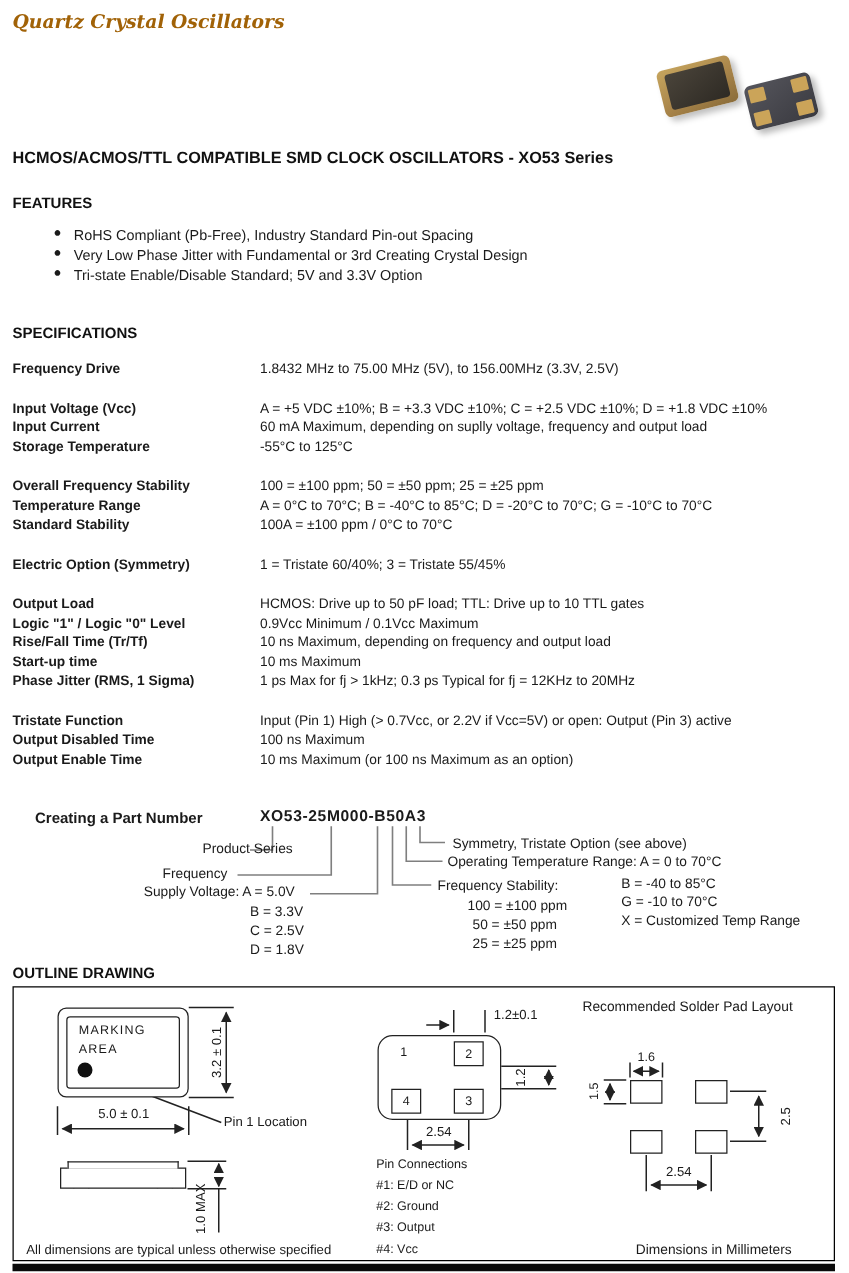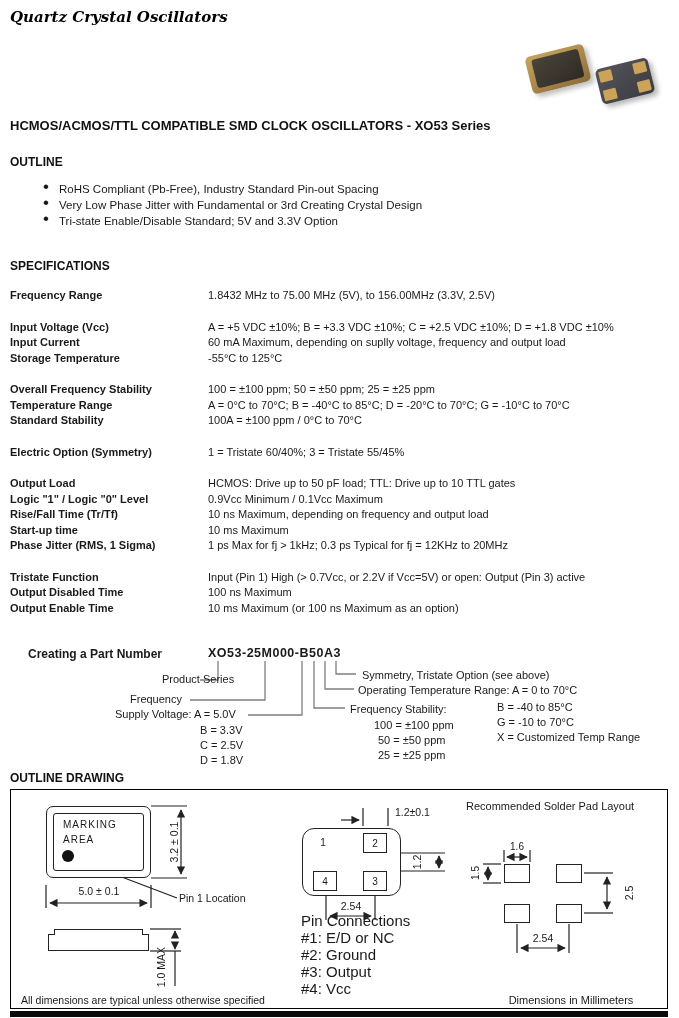--- a/index.html
+++ b/index.html
@@ -4,21 +4,21 @@
 <style>
   * { margin:0; padding:0; box-sizing:border-box; }
   html,body { background:#fff; }
   .page {
     position:relative; width:679px; height:1018px; background:#ffffff;
     font-family:"Liberation Sans", sans-serif; color:#1a1a1a; overflow:hidden;
   }
   .doc-title {
     position:absolute; left:10px; top:8px;
     font-family:"DejaVu Serif", serif; font-style:italic; font-weight:bold;
-    font-size:15px; color:#000000;
+    font-size:15px; color:#a16207;
   }
   
   .chip1 {
     position:absolute; left:528px; top:50px; width:60px; height:38px;
     transform:rotate(-14deg); border-radius:5px;
     background:linear-gradient(160deg,#c6a55e 0%, #a9854a 55%, #8a6c3a 100%);
     box-shadow:3px 4px 5px rgba(0,0,0,0.25);
   }
   .chip1-plate { position:absolute; left:6px; top:4px; right:6px; bottom:5px;
     background:linear-gradient(150deg,#4a443a,#2e2a24); border-radius:3px; }
@@ -53,21 +53,21 @@
 
   .outline-box { position:absolute; left:10px; top:789px; width:658px; height:220px; border:1.5px solid #000; }
   .bottom-bar { position:absolute; left:10px; top:1011px; width:658px; height:6px; background:#0a0a0a; }
   .dim-text { position:absolute; font-size:10.5px; white-space:nowrap; color:#1a1a1a; }
   .rot { transform:rotate(-90deg); transform-origin:center; text-align:center; }
   .draw-rect { position:absolute; border:1.5px solid #222; background:#fff; }
   .thin { border-width:1.2px; }
   .pad-num { position:absolute; font-size:10px; display:flex; align-items:center; justify-content:center; }
   .marking { position:absolute; left:52px; top:27px; font-size:10px; letter-spacing:1px; line-height:15px; }
   .pin1-dot { position:absolute; left:51px; top:60px; width:12px; height:12px; background:#111; border-radius:50%; }
-  .pinconn { position:absolute; left:290px; top:122px; font-size:15px; line-height:17px; }
+  .pinconn { position:absolute; left:290px; top:133px; font-size:10px; line-height:17px; }
   .footer-l { position:absolute; left:10px; top:204px; font-size:10.5px; }
   .footer-r { position:absolute; left:470px; top:204px; width:180px; font-size:11px; text-align:center; }
   .box-svg { position:absolute; left:0; top:0; }
 </style>
 </head>
 <body>
 
 <div class="page">
 
   <div class="doc-title">Quartz Crystal Oscillators</div>
@@ -77,32 +77,32 @@
   </div>
   <div class="chip2">
     <div class="pad tl"></div>
     <div class="pad tr"></div>
     <div class="pad bl"></div>
     <div class="pad br"></div>
   </div>
 
   <div class="main-heading">HCMOS/ACMOS/TTL COMPATIBLE SMD CLOCK OSCILLATORS - XO53 Series</div>
 
-  <div class="section-heading" style="top:155px;">OUTLINE</div>
+  <div class="section-heading" style="top:155px;">FEATURES</div>
   <ul class="features-list">
     <li>RoHS Compliant (Pb-Free), Industry Standard Pin-out Spacing</li>
     <li>Very Low Phase Jitter with Fundamental or 3rd Creating Crystal Design</li>
     <li>Tri-state Enable/Disable Standard;  5V and 3.3V Option</li>
   </ul>
 
   <div class="section-heading" style="top:259px;">SPECIFICATIONS</div>
 
   <div class="specs">
     <div class="spec-row">
-      <div class="spec-label">Frequency Range</div>
+      <div class="spec-label">Frequency Drive</div>
       <div class="spec-value">1.8432 MHz to 75.00 MHz (5V), to 156.00MHz (3.3V, 2.5V)</div>
     </div>
     <div class="gap"></div>
     <div class="spec-row">
       <div class="spec-label">Input Voltage (Vcc)</div>
       <div class="spec-value">A = +5 VDC ±10%; B = +3.3 VDC ±10%; C = +2.5 VDC ±10%; D = +1.8 VDC ±10%</div>
     </div>
     <div class="spec-row">
       <div class="spec-label">Input Current</div>
       <div class="spec-value">60 mA Maximum, depending on suplly voltage, frequency and output load</div>

